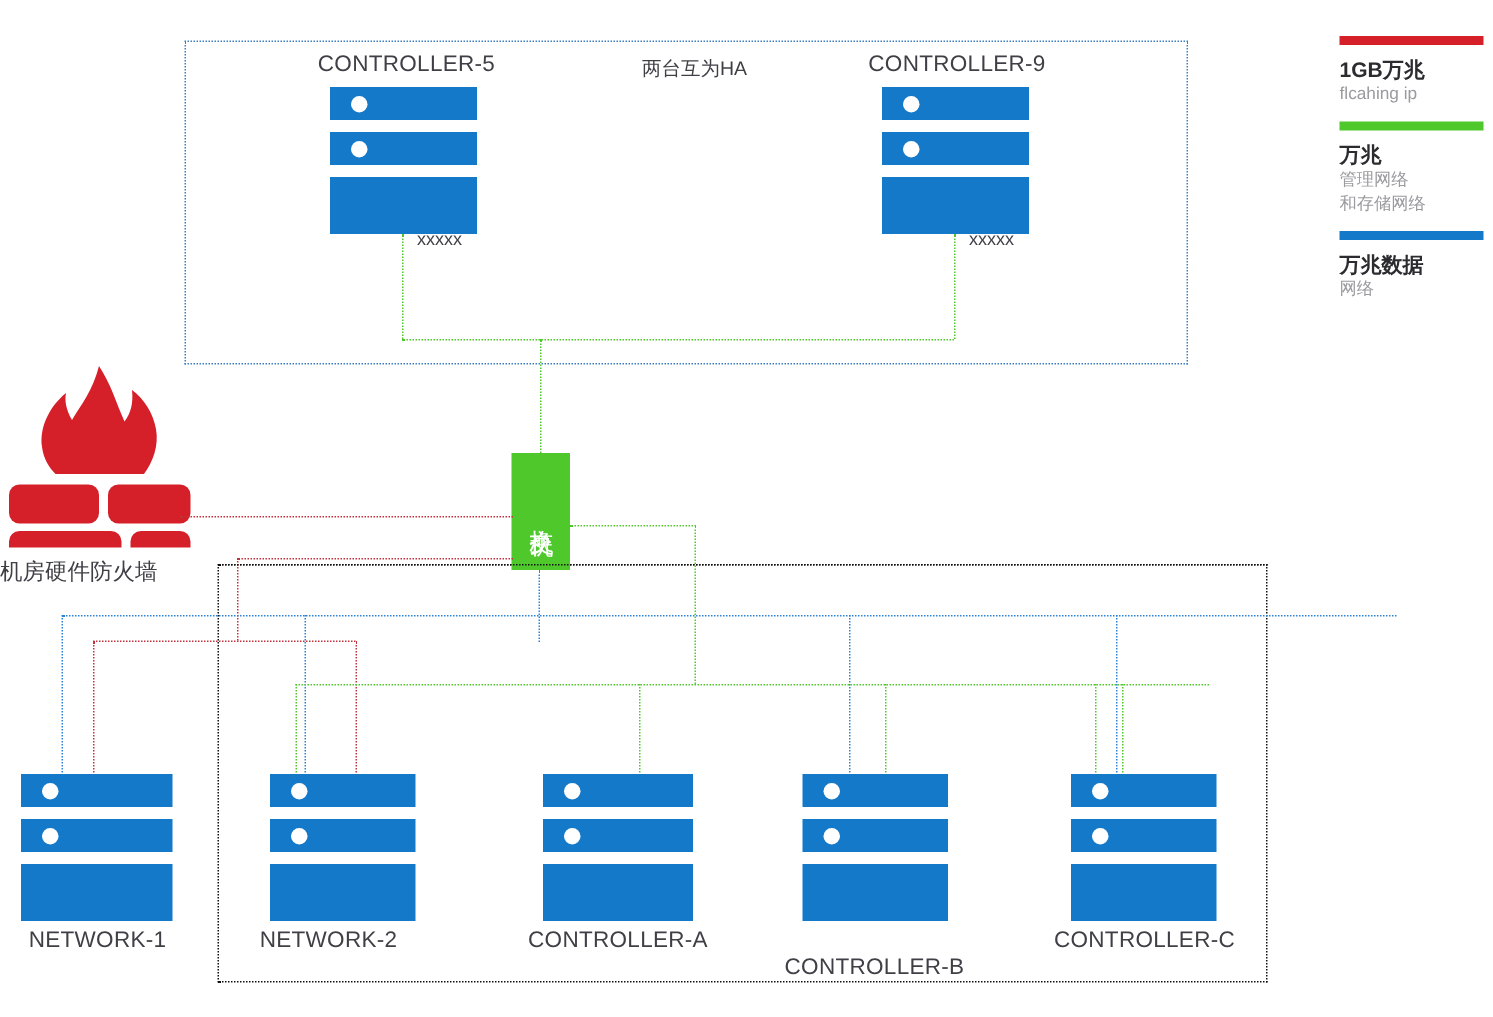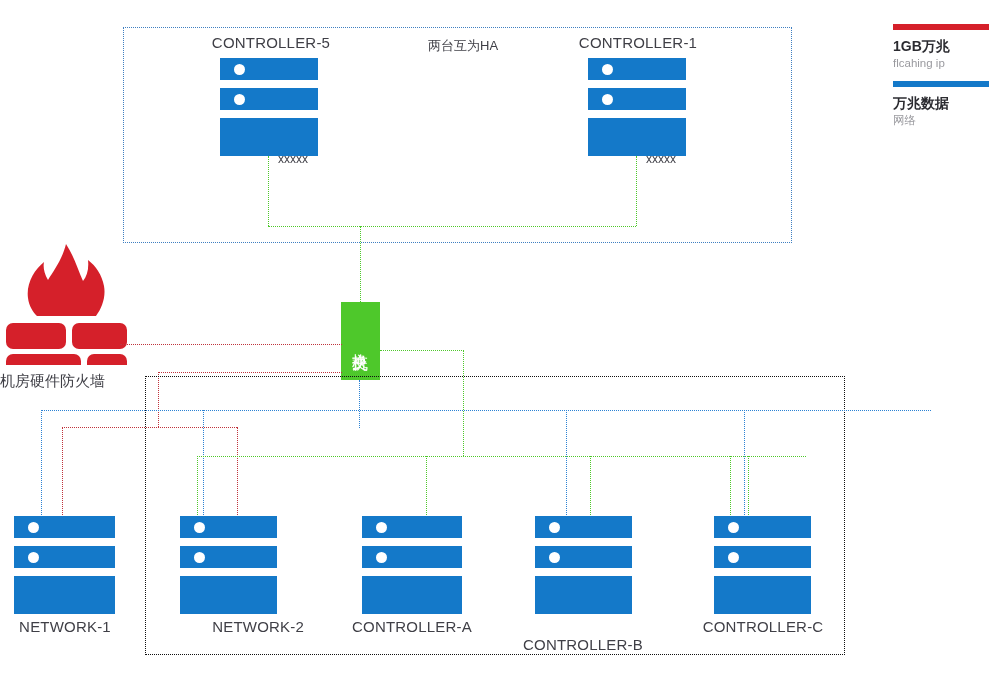--- a/index.html
+++ b/index.html
@@ -123,21 +123,21 @@
     </div>
     <div class="srv-bar b2" style="width:98px;">
       <span class="srv-led"></span>
     </div>
     <div class="srv-bar b3" style="width:98px;"></div>
   </div>
   <div class="free-text t-xxxxx" style="left:278px;top:152px;">xxxxx</div>
 
   <div class="free-text t-ha" style="left:409px;top:37px;">两台互为HA</div>
 
-  <div class="srv-label" style="left:563px;top:34px;width:150px;">CONTROLLER-1</div>
+  <div class="srv-label" style="left:563px;top:34px;width:150px;">CONTROLLER-9</div>
   <div class="server" style="left:588px;top:58px;width:98px;height:98px;">
     <div class="srv-bar b1" style="width:98px;">
       <span class="srv-led"></span>
     </div>
     <div class="srv-bar b2" style="width:98px;">
       <span class="srv-led"></span>
     </div>
     <div class="srv-bar b3" style="width:98px;"></div>
   </div>
   <div class="free-text t-xxxxx" style="left:646px;top:152px;">xxxxx</div>
@@ -211,21 +211,21 @@
 
   <div class="server" style="left:180px;top:516px;width:97px;height:98px;">
     <div class="srv-bar b1" style="width:97px;">
       <span class="srv-led"></span>
     </div>
     <div class="srv-bar b2" style="width:97px;">
       <span class="srv-led"></span>
     </div>
     <div class="srv-bar b3" style="width:97px;"></div>
   </div>
-  <div class="srv-label" style="left:154px;top:618px;width:150px;text-align:right;">NETWORK-2</div>
+  <div class="srv-label" style="left:144px;top:618px;width:150px;">NETWORK-2</div>
 
   <div class="server" style="left:362px;top:516px;width:100px;height:98px;">
     <div class="srv-bar b1" style="width:100px;">
       <span class="srv-led"></span>
     </div>
     <div class="srv-bar b2" style="width:100px;">
       <span class="srv-led"></span>
     </div>
     <div class="srv-bar b3" style="width:100px;"></div>
   </div>
@@ -254,20 +254,26 @@
   <div class="srv-label" style="left:688px;top:618px;width:150px;">CONTROLLER-C</div>
 
   <div class="legend">
 
     <div class="legend-item">
       <div class="legend-swatch" style="background: rgb(213, 32, 42);"></div>
       <div class="legend-title">1GB万兆</div>
       <div class="legend-sub">flcahing ip</div>
     </div>
 
+    <div class="legend-item">
+      <div class="legend-swatch" style="background: rgb(78, 200, 43);"></div>
+      <div class="legend-title">万兆</div>
+      <div class="legend-sub">管理网络</div>
+      <div class="legend-sub">和存储网络</div>
+    </div>
 
     <div class="legend-item">
       <div class="legend-swatch" style="background: rgb(20, 121, 201);"></div>
       <div class="legend-title">万兆数据</div>
       <div class="legend-sub">网络</div>
     </div>
 
   </div>
 
 </div>

